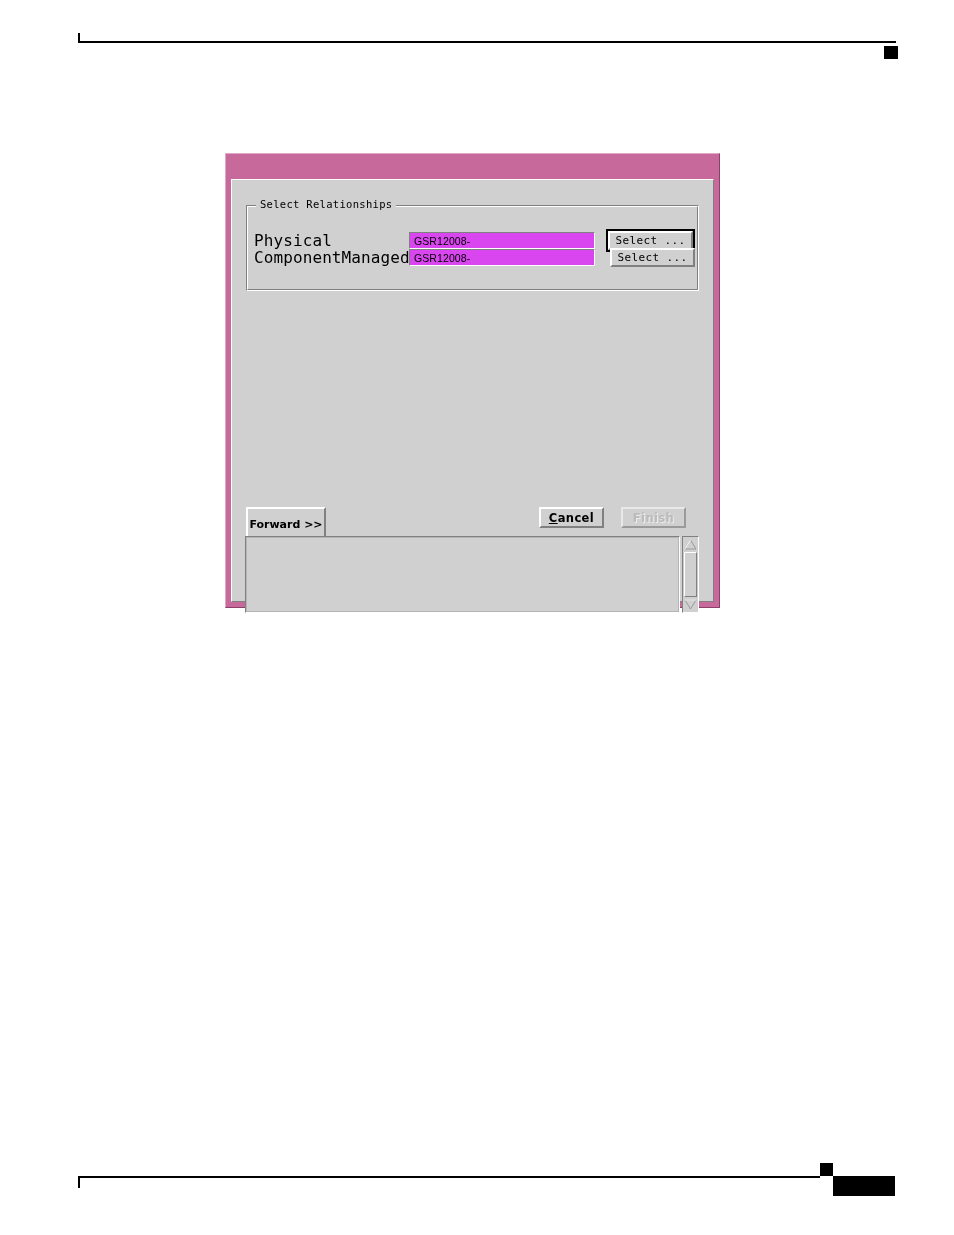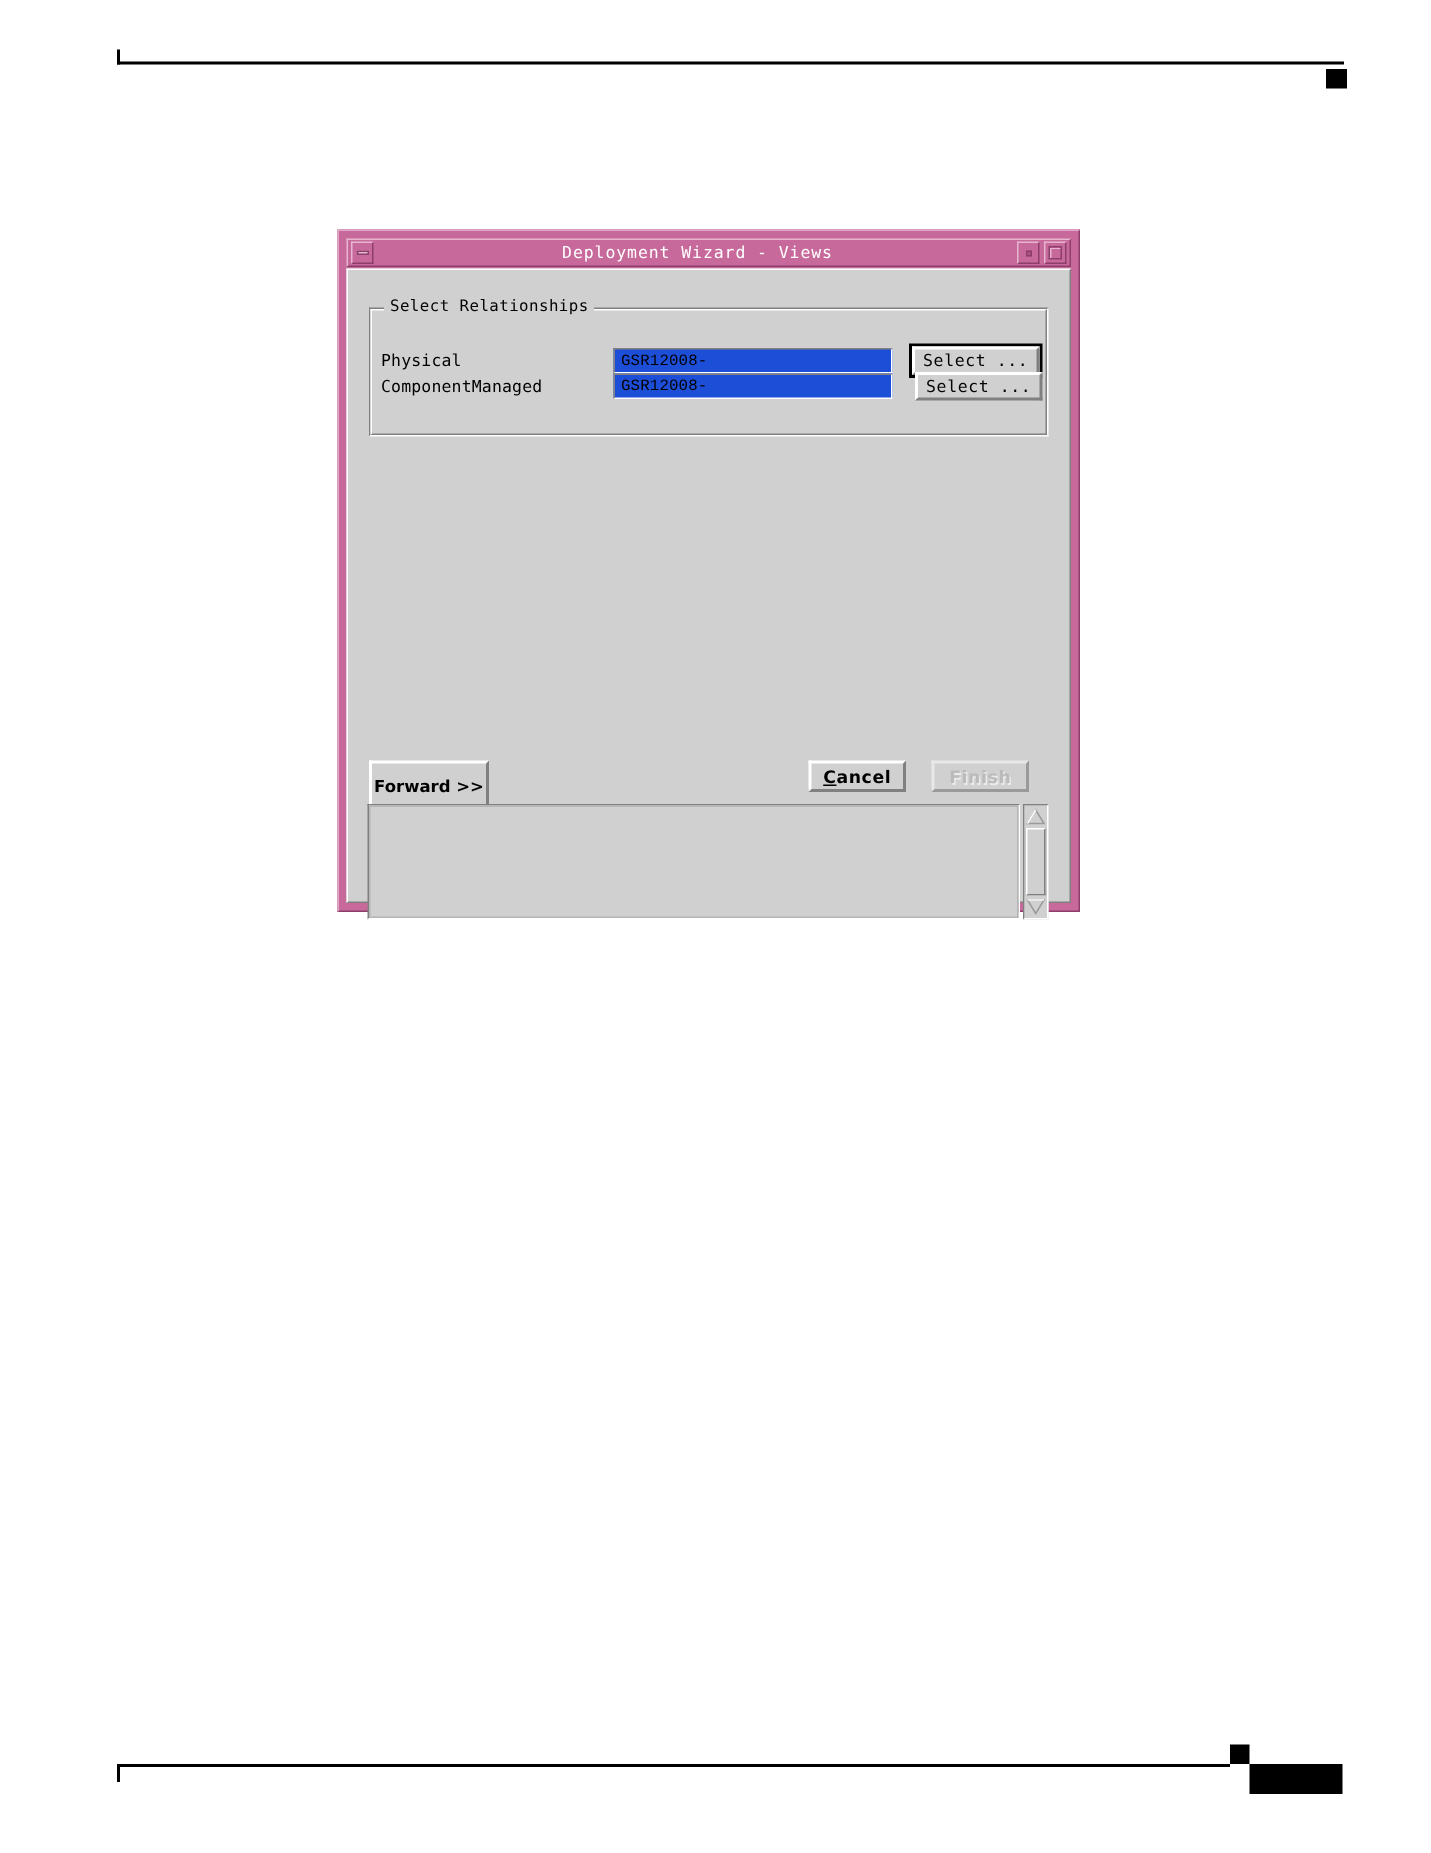--- a/index.html
+++ b/index.html
@@ -257,39 +257,39 @@
     display: flex;
     align-items: center;
     width: 437px;
   }
   .row1 { top: 31px; }
   .row2 { top: 46px; }
 
   .field-label {
     width: 155px;
     font-family: "DejaVu Sans Mono", monospace;
-    font-size: 11px;
+    font-size: 16px;
     color: #000;
     letter-spacing: 0.1px;
     white-space: nowrap;
     flex: 0 0 auto;
   }
   .text-field {
     width: 186px;
     height: 17px;
-    background: #1d4ed8;
+    background: #d946ef;
     box-sizing: border-box;
     border-top: 1px solid #808080;
     border-left: 1px solid #808080;
     border-right: 1px solid #ffffff;
     border-bottom: 1px solid #ffffff;
     display: flex;
     align-items: center;
     padding-left: 4px;
-    font-family: Liberation Mono, monospace;
+    font-family: Liberation Sans, sans-serif;
     font-size: 10.5px;
     color: #000;
     letter-spacing: 0.1px;
     flex: 0 0 auto;
   }
   .btn-wrap {
     margin-left: 11px;
     flex: 0 0 auto;
     box-sizing: border-box;
     padding: 2px;
@@ -450,34 +450,20 @@
 <div class="crop-bot-square"></div>
 <div class="chapter-tab"></div>
 
 <div class="figure-number">
   <span>75406</span>
 </div>
 
 <div class="window">
   <div class="win-frame-outer"></div>
 
-  <div class="titlebar">
-    <div class="title-btn">
-      <div class="glyph-min"></div>
-    </div>
-    <div class="titlebar-text">Deployment Wizard - Views</div>
-    <div class="titlebar-right">
-      <div class="title-btn">
-        <div class="glyph-small"></div>
-      </div>
-      <div class="title-btn">
-        <div class="glyph-max"></div>
-      </div>
-    </div>
-  </div>
 
   <div class="client">
 
     <div class="groupbox">
       <div class="gb-border"></div>
       <div class="gb-border2"></div>
       <div class="gb-title">Select Relationships</div>
 
       <div class="form-row row1">
         <div class="field-label">Physical</div>

